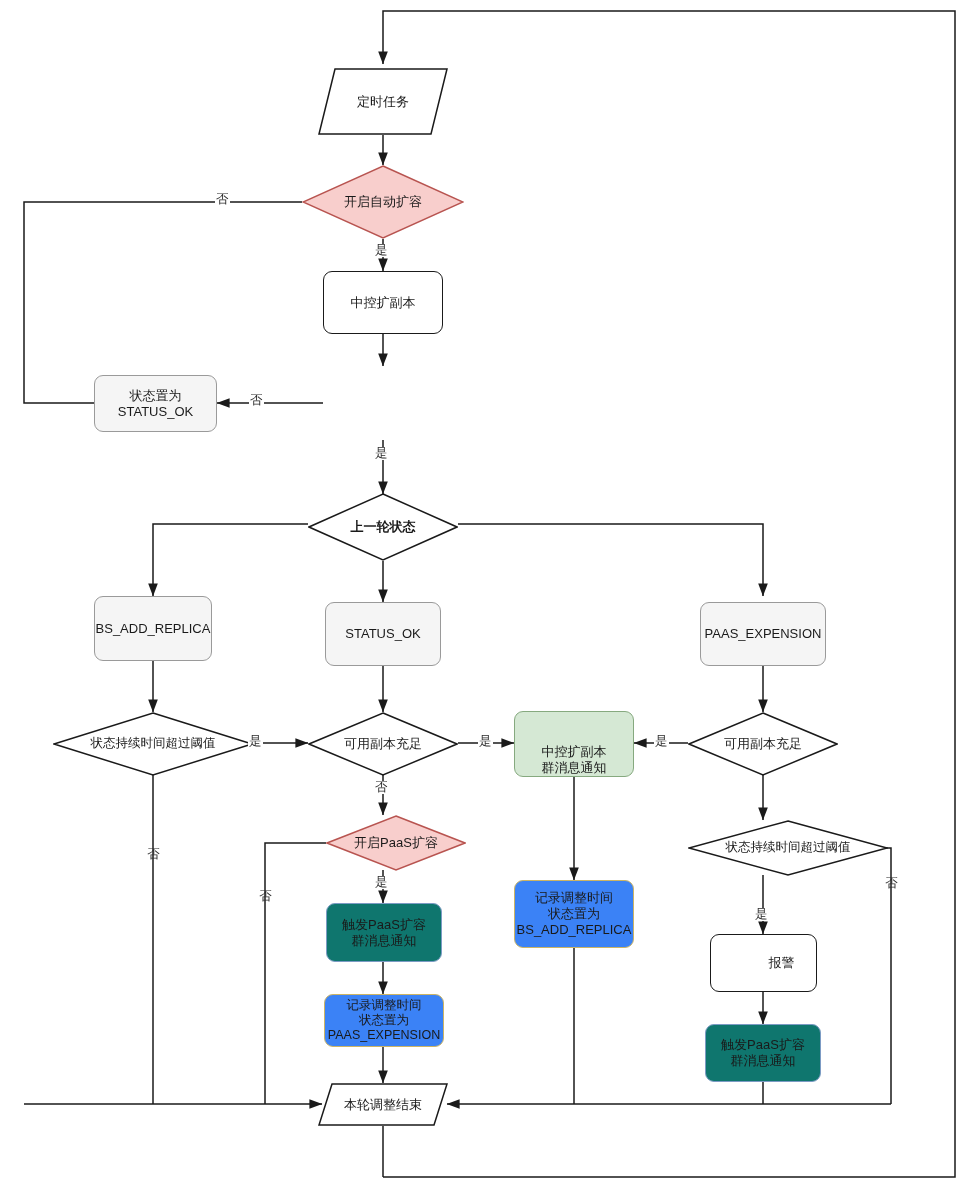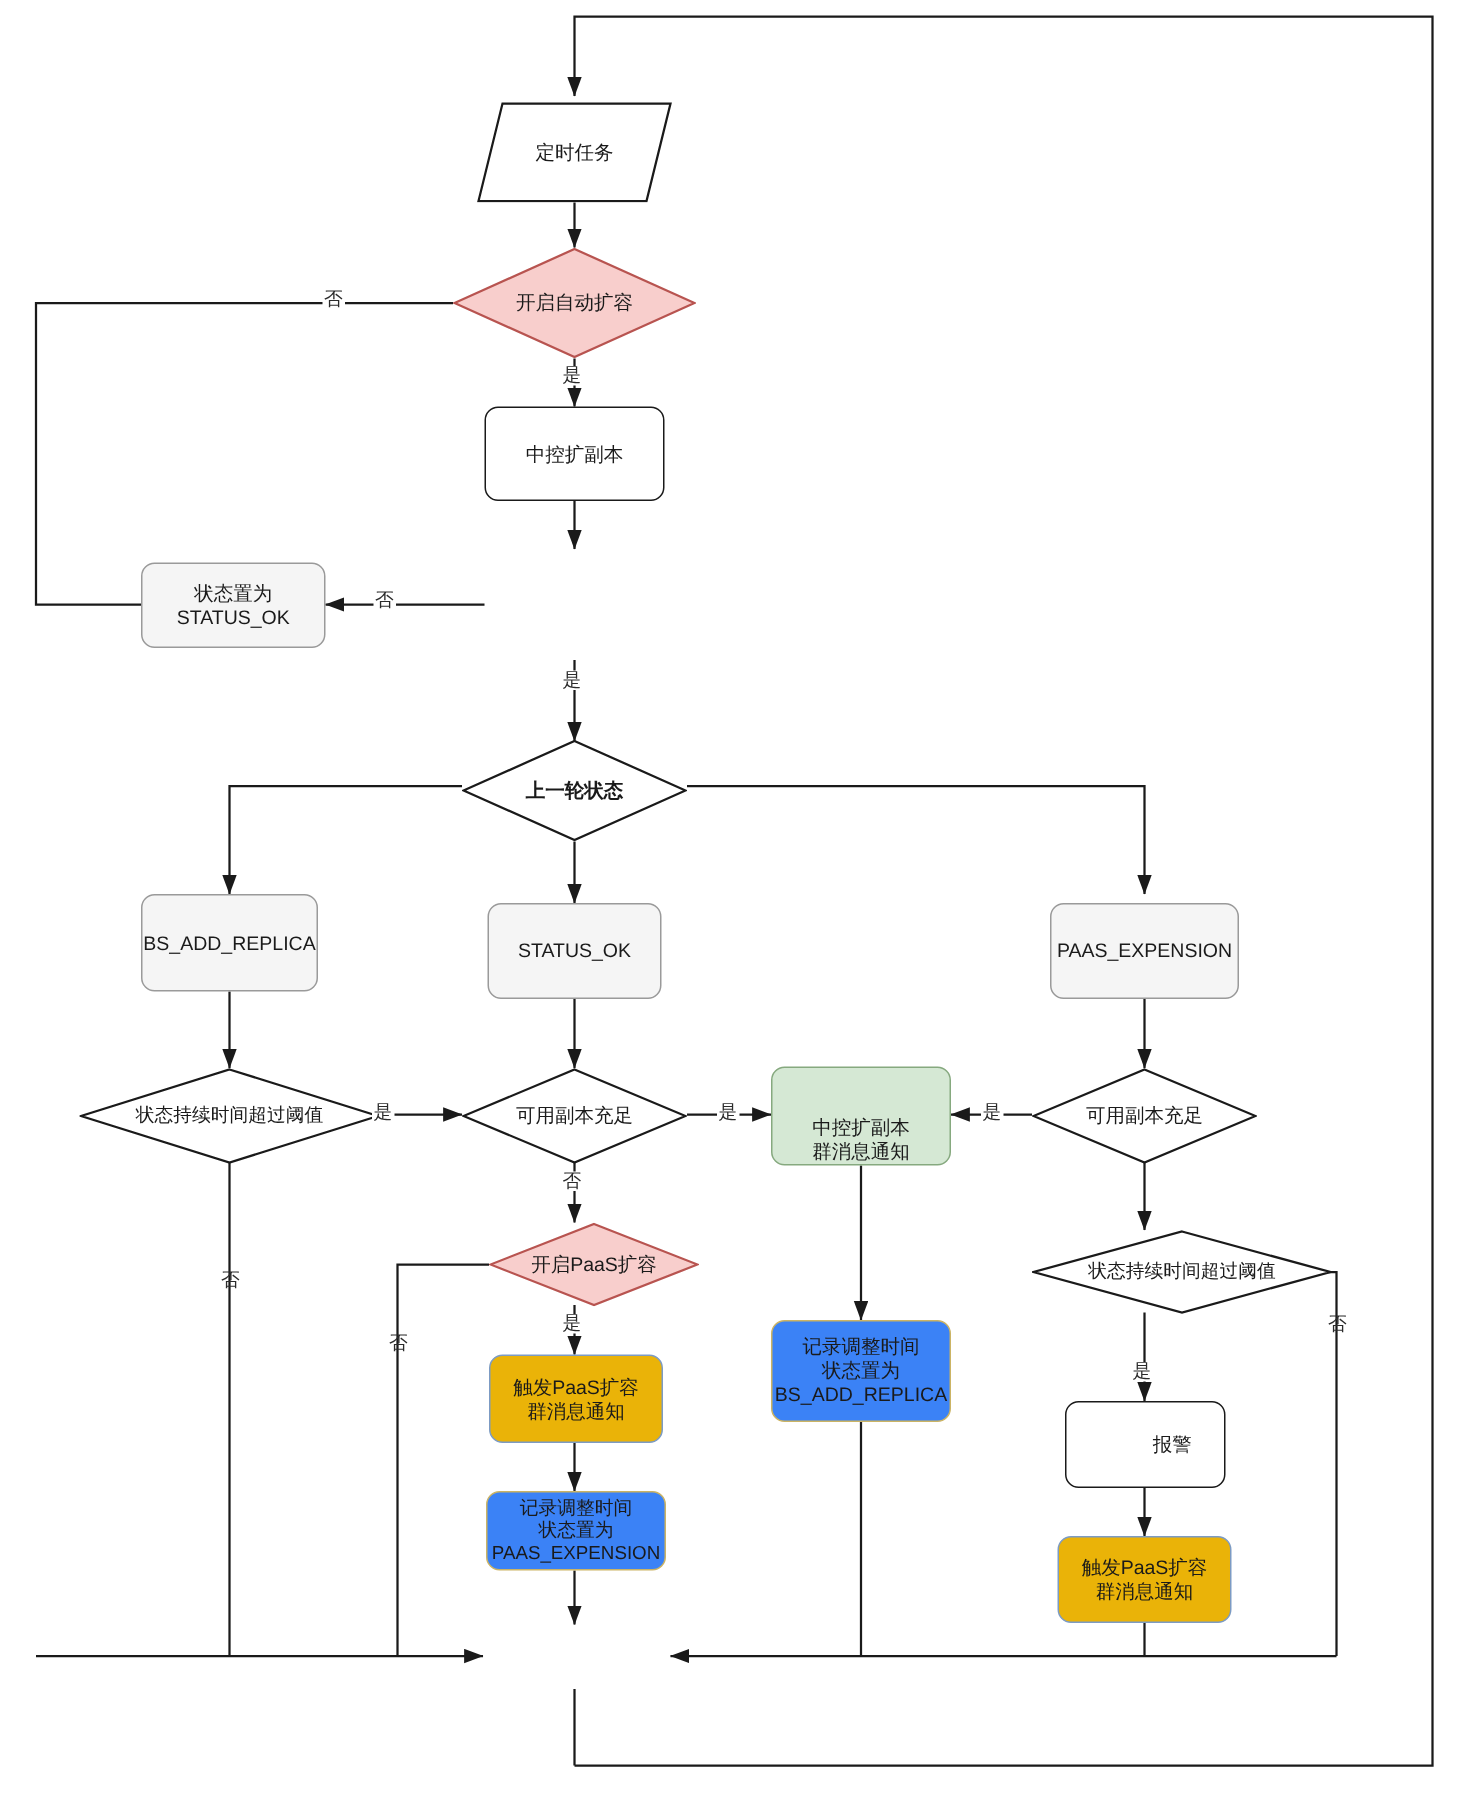--- a/index.html
+++ b/index.html
@@ -6,21 +6,21 @@
   body{font-family:"Liberation Sans","DejaVu Sans",sans-serif;}
   #canvas{position:relative;width:978px;height:1198px;background:#ffffff;overflow:hidden;}
   svg#edges{position:absolute;left:0;top:0;width:978px;height:1198px;}
 
   .node{position:absolute;box-sizing:border-box;display:flex;align-items:center;
         justify-content:center;text-align:center;line-height:1.22;color:#1a1a1a;
         font-size:13px;white-space:pre-line;}
   .rect{border:1.4px solid #2a2a2a;border-radius:9px;background:#ffffff;}
   .rect.grey{background:#f5f5f5;border-color:#9a9a9a;}
   .rect.green{background:#d5e8d4;border-color:#86a97f;align-items:flex-end;}
-  .rect.blue{background:#eab308;border-color:#7c9bc4;}
+  .rect.blue{background:#0f766e;border-color:#7c9bc4;}
   .rect.yellow{background:#3b82f6;border-color:#ccb464;}
   .rect.plain{background:#ffffff;border-color:#1a1a1a;}
 
   .para{background:transparent;border:none;align-items:center;}
   .para .shp{position:absolute;left:0;top:0;width:100%;height:100%;}
   .para .txt{position:relative;z-index:2;}
 
   .dia{background:transparent;border:none;}
   .dia .shp{position:absolute;left:0;top:0;width:100%;height:100%;}
   .dia .txt{position:relative;z-index:2;}
@@ -227,14 +227,20 @@
     <span>记录调整时间
 状态置为
 PAAS_EXPENSION</span>
   </div>
 
   <div class="node rect blue" style="left:705px;top:1024px;width:116px;height:58px;">
     <span>触发PaaS扩容
 群消息通知</span>
   </div>
 
+  <div class="node para" style="left:318px;top:1083px;width:130px;height:43px;">
+    <svg class="shp" viewBox="0 0 130 43" preserveAspectRatio="none">
+      <polygon points="14,1 129,1 116,42 1,42" fill="#ffffff" stroke="#1a1a1a" stroke-width="1.5"></polygon>
+    </svg>
+    <span class="txt">本轮调整结束</span>
+  </div>
 
 </div>
 
 </body></html>

